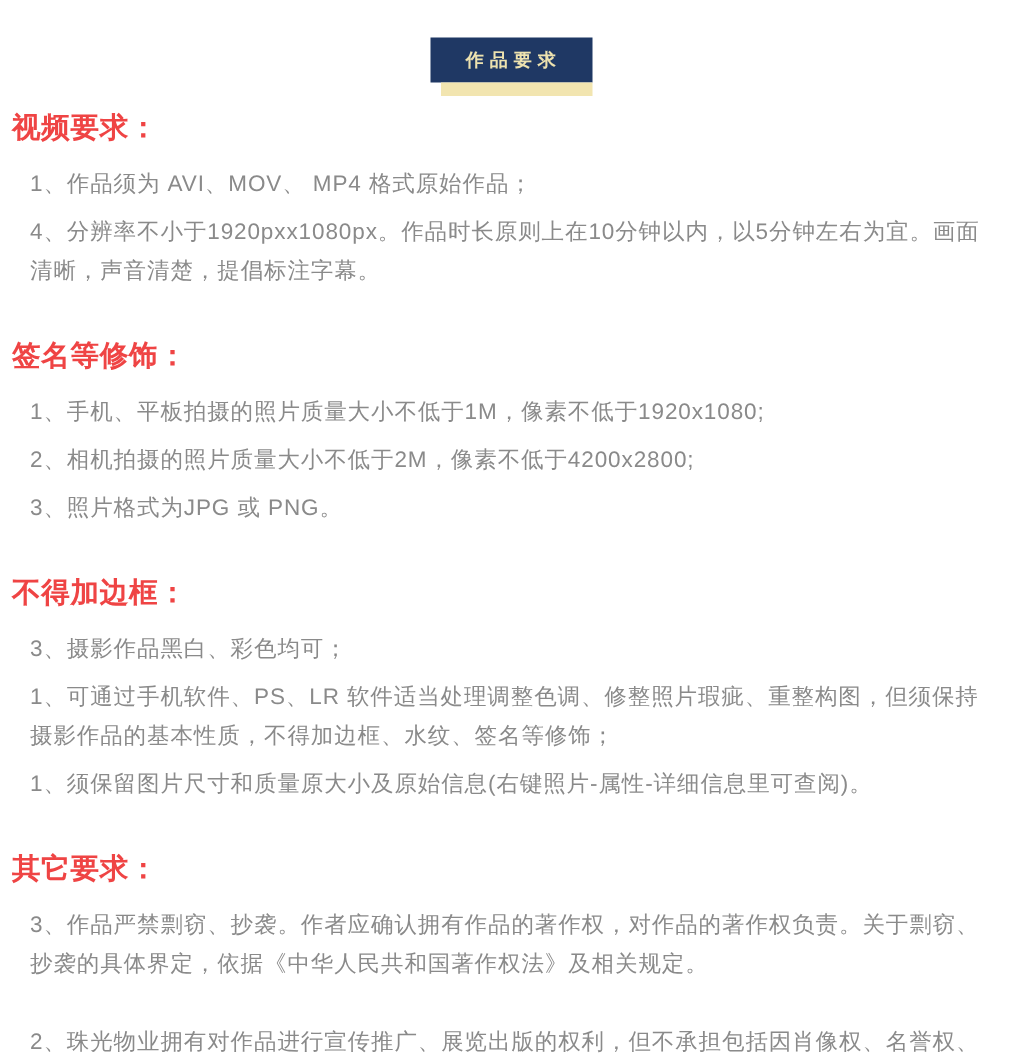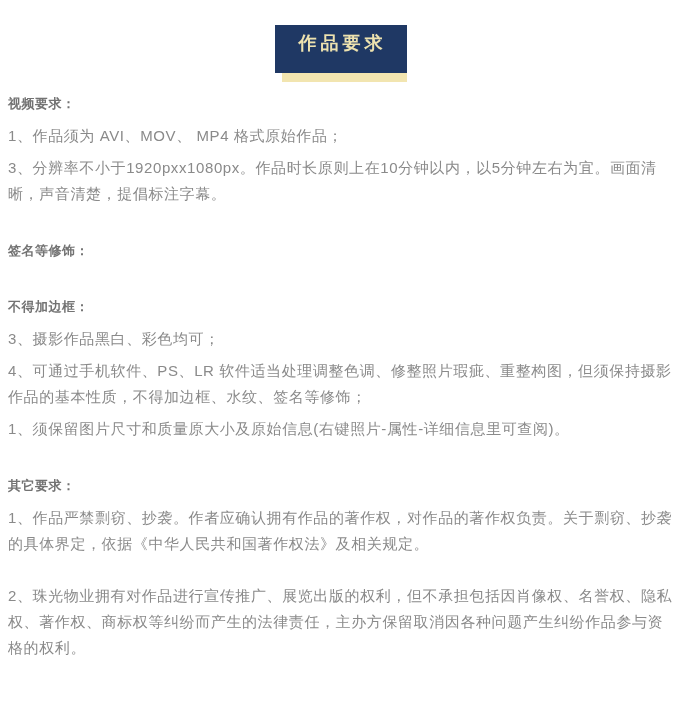--- a/index.html
+++ b/index.html
@@ -22,51 +22,51 @@
   .badge-row {
     text-align: center;
     margin-bottom: 10px;
   }
   .badge-wrap {
     display: inline-block;
   }
   .badge {
     background: #1f3864;
     color: #ede2af;
-    font-size: 18px;
+    font-size: 12px;
     font-weight: bold;
     letter-spacing: 4px;
-    padding: 9px 20px 21px 24px;
+    padding: 9px 20px 9px 24px;
     line-height: 1;
     display: block;
   }
   .badge-underline {
     display: block;
     height: 9px;
     background: #f2e5b0;
     margin-left: 7px;
   }
   
   .section {
     margin: 0 0 32px 0;
   }
   .section:last-child {
     margin-bottom: 0;
   }
   .section-heading {
-    font-size: 13px;
+    font-size: 19px;
     font-weight: bold;
-    color: #737373;
+    color: #ef4444;
     letter-spacing: 0.5px;
     margin: 0 0 7px 0;
     line-height: 24px;
   }
   .item-list {
     list-style: none;
-    margin: 0;
+    margin: 12px;
     padding: 0;
   }
   .item {
     font-size: 15px;
     line-height: 26px;
     color: #8a8a8a;
     letter-spacing: 0.6px;
     margin: 0 0 6px 0;
   }
   .item:last-child {
@@ -85,38 +85,43 @@
     <div class="badge-wrap">
       <span class="badge">作品要求</span>
       <span class="badge-underline"></span>
     </div>
   </div>
 
   <div class="section">
     <h2 class="section-heading">视频要求：</h2>
     <ul class="item-list">
       <li class="item">1、作品须为 AVI、MOV、 MP4 格式原始作品；</li>
-      <li class="item">3、分辨率不小于1920pxx1080px。作品时长原则上在10分钟以内，以5分钟左右为宜。画面清晰，声音清楚，提倡标注字幕。</li>
+      <li class="item">4、分辨率不小于1920pxx1080px。作品时长原则上在10分钟以内，以5分钟左右为宜。画面清晰，声音清楚，提倡标注字幕。</li>
     </ul>
   </div>
 
   <div class="section">
     <h2 class="section-heading">签名等修饰：</h2>
+    <ul class="item-list">
+      <li class="item">1、手机、平板拍摄的照片质量大小不低于1M，像素不低于1920x1080;</li>
+      <li class="item">2、相机拍摄的照片质量大小不低于2M，像素不低于4200x2800;</li>
+      <li class="item">3、照片格式为JPG 或 PNG。</li>
+    </ul>
   </div>
 
   <div class="section">
     <h2 class="section-heading">不得加边框：</h2>
     <ul class="item-list">
       <li class="item">3、摄影作品黑白、彩色均可；</li>
-      <li class="item">4、可通过手机软件、PS、LR 软件适当处理调整色调、修整照片瑕疵、重整构图，但须保持摄影作品的基本性质，不得加边框、水纹、签名等修饰；</li>
+      <li class="item">1、可通过手机软件、PS、LR 软件适当处理调整色调、修整照片瑕疵、重整构图，但须保持摄影作品的基本性质，不得加边框、水纹、签名等修饰；</li>
       <li class="item">1、须保留图片尺寸和质量原大小及原始信息(右键照片-属性-详细信息里可查阅)。</li>
     </ul>
   </div>
 
   <div class="section">
     <h2 class="section-heading">其它要求：</h2>
     <ul class="item-list">
-      <li class="item">1、作品严禁剽窃、抄袭。作者应确认拥有作品的著作权，对作品的著作权负责。关于剽窃、抄袭的具体界定，依据《中华人民共和国著作权法》及相关规定。</li>
+      <li class="item">3、作品严禁剽窃、抄袭。作者应确认拥有作品的著作权，对作品的著作权负责。关于剽窃、抄袭的具体界定，依据《中华人民共和国著作权法》及相关规定。</li>
       <li class="item extra-gap">2、珠光物业拥有对作品进行宣传推广、展览出版的权利，但不承担包括因肖像权、名誉权、隐私权、著作权、商标权等纠纷而产生的法律责任，主办方保留取消因各种问题产生纠纷作品参与资格的权利。</li>
     </ul>
   </div>
 
 </div>
 
 </body></html>

